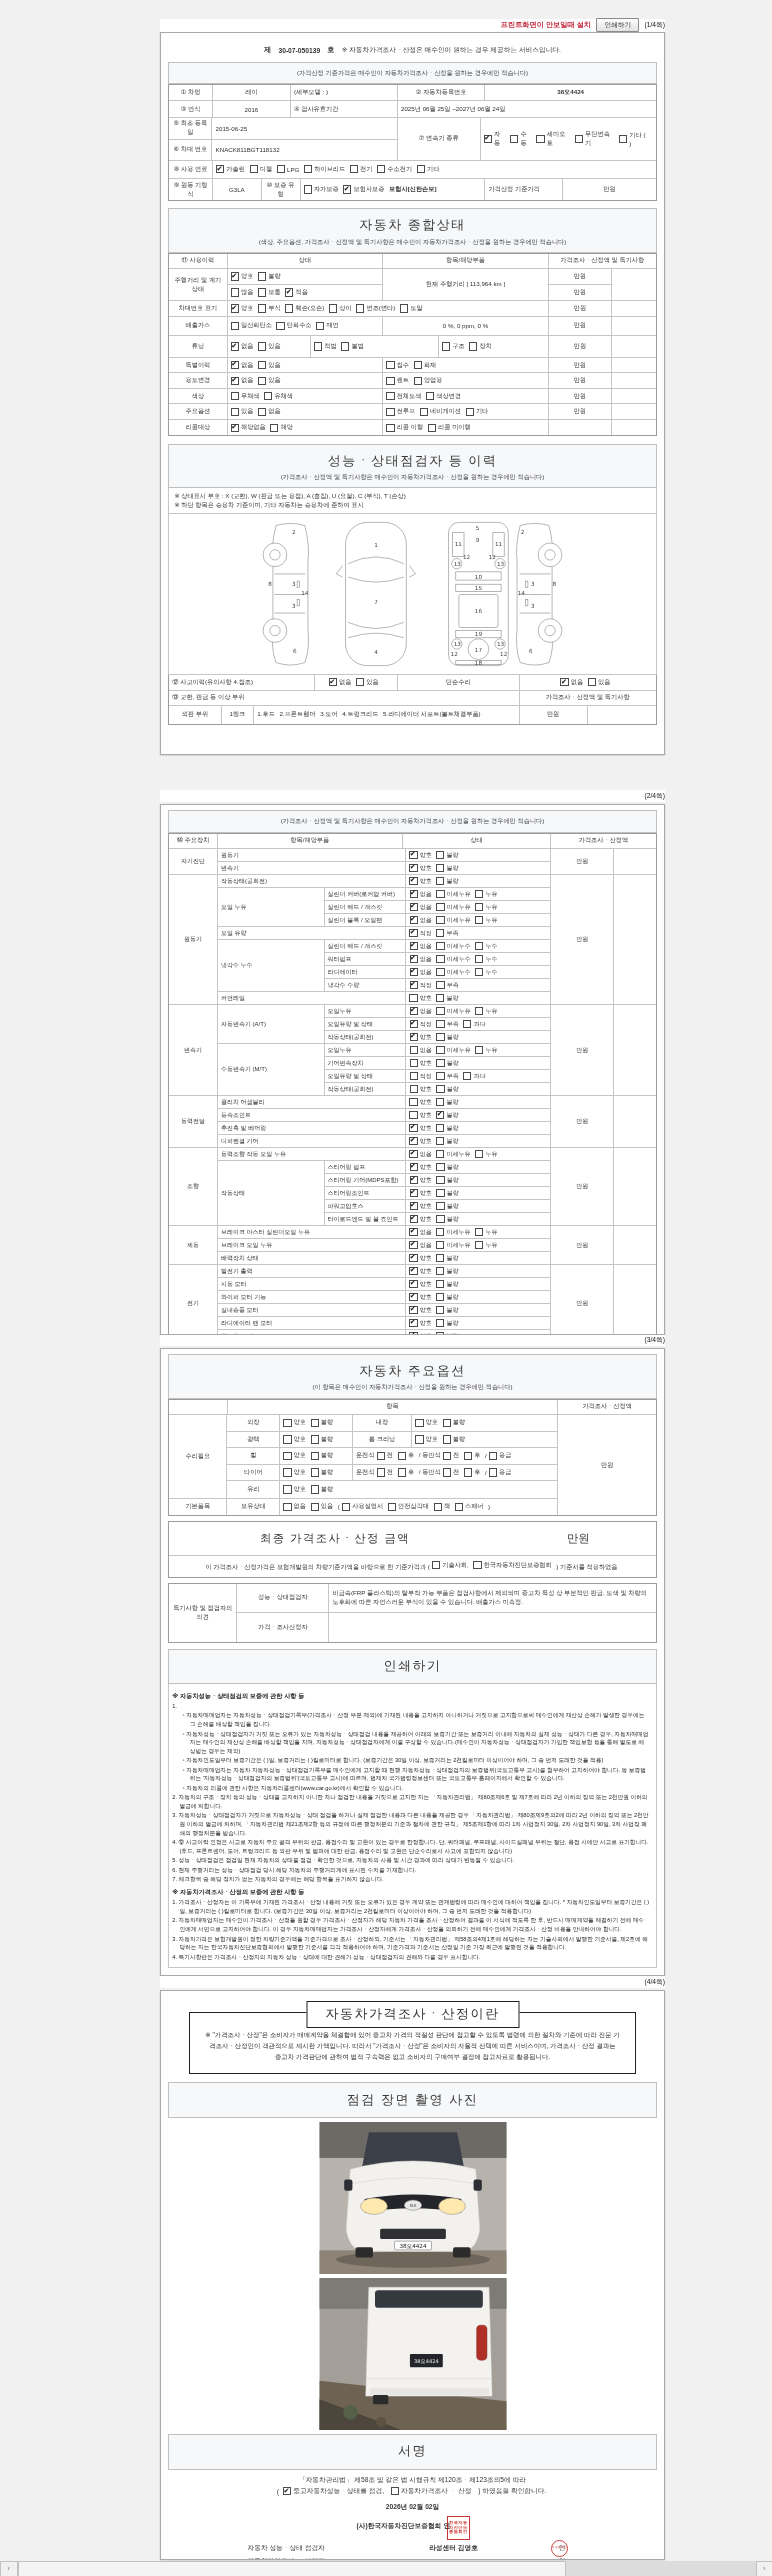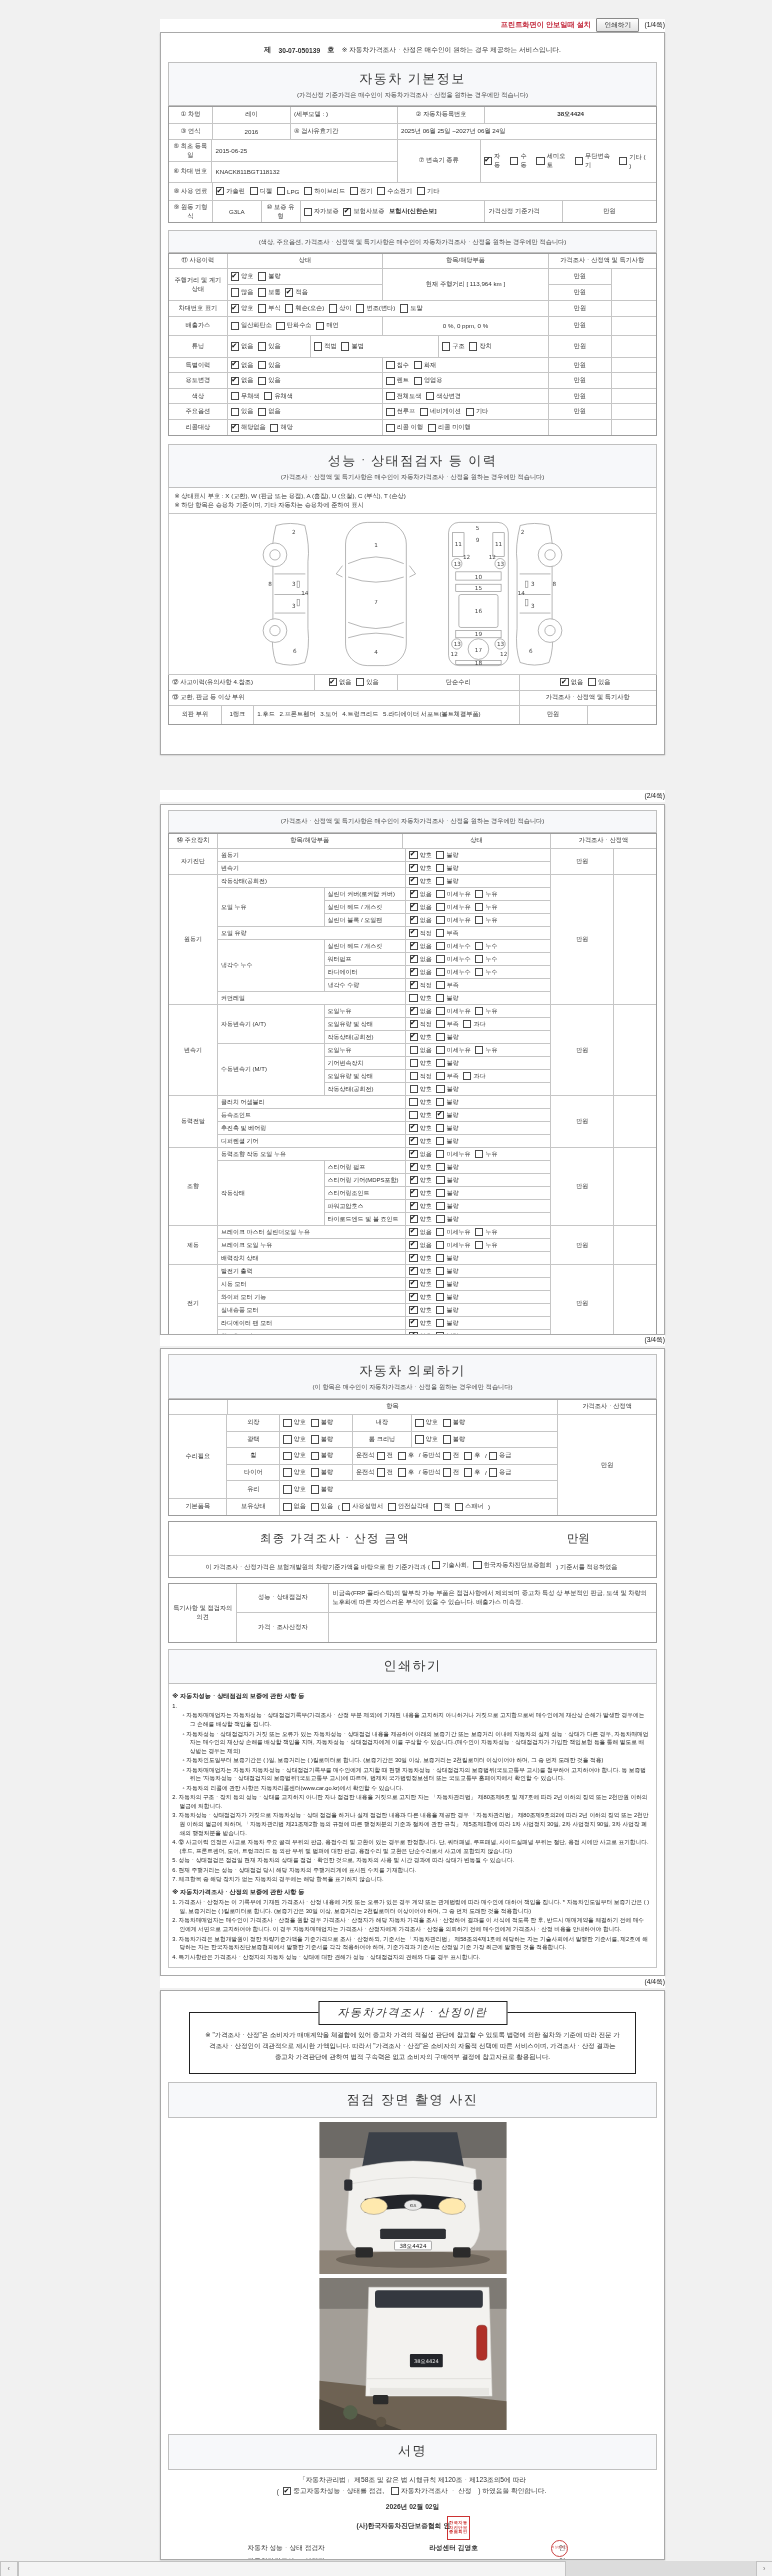--- a/index.html
+++ b/index.html
@@ -50,21 +50,21 @@
   .notes p{margin:1px 0 1px 7.2px;text-indent:-7.2px;}
   .notes p.bul{margin-left:17.5px;}
   
   .fp{border:0.5px solid #9c9c9c;margin-top:5.2px;}
   .fp .top{display:flex;align-items:center;min-height:33px;justify-content:center;}
   .fp .t{flex:1;text-align:center;font-size:11.3px;letter-spacing:1.5px;color:#333;}
   .fp .u{width:155px;text-align:center;font-size:11.3px;color:#333;}
   .fp .note{border-top:0.5px solid #c6c6c6;padding:4.1px 7.2px;font-size:6.2px;text-align:center;line-height:1.6;}
   
   .expl{border:1px solid #222;margin:15.5px 20.6px 8.2px;position:relative;padding:17.5px 15.5px 10.3px;}
-  .expl .tab{position:absolute;top:-11.3px;left:50%;transform:translateX(-50%);background:#fff;border:1px solid #222;padding:3.1px 18.5px;font-size:11px;letter-spacing:1.5px;white-space:nowrap;font-style:italic;}
+  .expl .tab{position:absolute;top:-11.3px;left:50%;transform:translateX(-50%);background:#fff;border:1px solid #222;padding:3.1px 18.5px;font-size:13px;letter-spacing:1.5px;white-space:nowrap;}
   .expl .body{font-size:6.4px;line-height:1.7;text-align:center;color:#222;}
   .photo-wrap{display:flex;flex-direction:column;align-items:center;gap:4.1px;padding:4.1px 0;}
   
   .sign{font-size:6.7px;text-align:center;padding-top:4.1px;}
   .sign .l1{margin:2.1px 0;}
   .sign .l2{margin:2.1px 0;display:flex;justify-content:center;align-items:center;gap:2.1px;}
   .sign .date{margin:7.2px 0 4.1px;font-weight:bold;}
   .org-line{display:flex;justify-content:center;align-items:center;gap:2.1px;margin-bottom:5.2px;font-weight:bold;position:relative;}
   .stamp-sq{width:20.6px;height:20.6px;border:1px solid #cc3333;color:#cc3333;font-size:4.1px;line-height:4.6px;overflow:hidden;display:inline-flex;flex-wrap:wrap;align-items:center;justify-content:center;padding:0.5px;letter-spacing:0.5px;word-break:break-all;}
   .sig-rows{width:330px;margin:0 auto;text-align:left;}
@@ -90,21 +90,20 @@
 
 <div class="page" style="top:32px;height:723px;">
   <div class="doc-no">
     <span>제</span>
     <span class="num">30-07-050139</span>
     <span>호</span>
     <span style="font-weight:normal;font-size:6.7px;">※ 자동차가격조사ㆍ산정은 매수인이 원하는 경우 제공하는 서비스입니다.</span>
   </div>
 
   <div class="sec">
-    <h2>자동차 기본정보</h2>
     <p class="sub">(가격산정 기준가격은 매수인이 자동차가격조사ㆍ산정을 원하는 경우에만 적습니다)</p>
   </div>
   <div class="tbl bi" id="basicT">
       <div class="fr">
         <div class="c lblc" style="width:9%;">① 차명</div>
         <div class="c ctr" style="width:16%;">레이</div>
         <div class="c " style="width:22%;">(세부모델 :                    )</div>
         <div class="c ctr" style="width:18%;">② 자동차등록번호</div>
         <div class="c ctr bold" style="width:35%;">38오4424</div>
       </div>
@@ -197,20 +196,21 @@
             <span>보험사보증</span>
           </span>
           <span class="bold">보험사[신한손보]</span>
         </div>
         <div class="c " style="width:16%;">가격산정 기준가격</div>
         <div class="c ctr" style="width:19%;">만원</div>
       </div>
     </div>
 
   <div class="sec" style="margin-top:7.2px;">
+    <h2>자동차 종합상태</h2>
     <p class="sub">(색상, 주요옵션, 가격조사ㆍ산정액 및 특기사항은 매수인이 자동차가격조사ㆍ산정을 원하는 경우에만 적습니다)</p>
   </div>
   <div class="tbl" id="overallT">
       <div class="fr">
         <div class="c hd" style="width:12%;">⑪ 사용이력</div>
         <div class="c hd" style="width:32%;">상태</div>
         <div class="c hd" style="width:34%;">항목/해당부품</div>
         <div class="c hd" style="width:22%;">가격조사ㆍ산정액 및 특기사항</div>
       </div>
       <div class="fr">
@@ -1335,21 +1335,21 @@
         <div class="c " style="width:8.5%;"></div>
       </div>
     </div>
 </div>
 
 <div class="strip" style="top:1335px;height:11.3px;">
   <span class="pagenum">(3/4쪽)</span>
 </div>
 <div class="page" style="top:1348px;height:628px;padding:5.2px 7.2px;">
   <div class="sec">
-    <h2>자동차 의뢰하기</h2>
+    <h2>자동차 주요옵션</h2>
     <p class="sub">(이 항목은 매수인이 자동차가격조사ㆍ산정을 원하는 경우에만 적습니다)</p>
   </div>
   <div class="tbl" id="etcT">
       <div class="fr">
         <div class="c hd" style="width:12%;"></div>
         <div class="c hd" style="width:68%;">항목</div>
         <div class="c hd" style="width:20%;">가격조사ㆍ산정액</div>
       </div>
       <div class="fr">
         <div class="c nest" style="width:80%">

